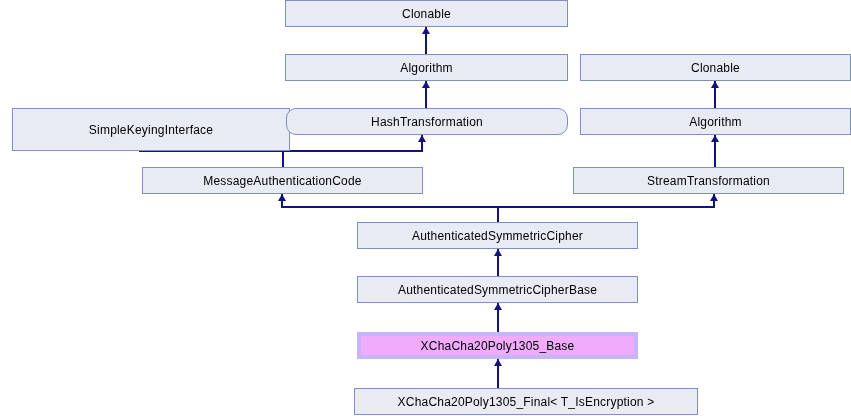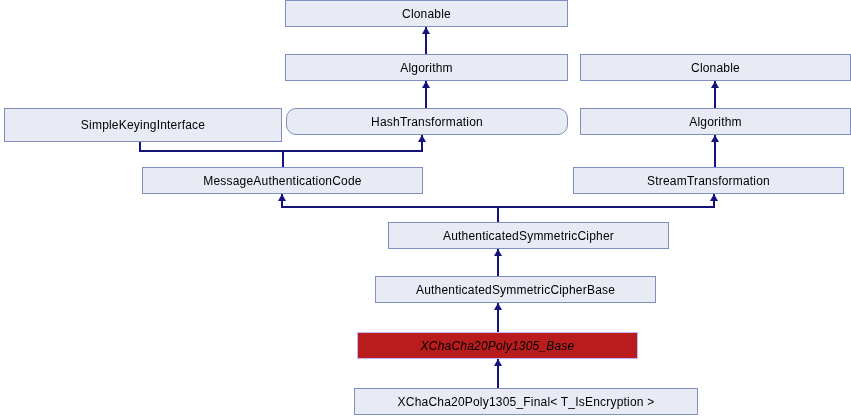--- a/index.html
+++ b/index.html
@@ -23,23 +23,22 @@
     display: flex;
     align-items: center;
     justify-content: center;
     font-size: 12px;
     color: #000000;
     letter-spacing: 0.2px;
     white-space: nowrap;
     line-height: 1;
   }
   .node.current {
-    background: #b91c1c;
-    border: 1px solid #c4b5fd;
-    font-style: italic;
+    background: #f0abfc;
+    border: 4px solid #c4b5fd;
   }
   .node .node-label {
     display: block;
     padding: 0 6px;
     text-align: left;
   }
   
   .vline {
     position: absolute;
     width: 2px;
@@ -104,45 +103,45 @@
   </div>
 
   <div class="node" style="left:285px; top:54px; width:283px; height:27px;">
     <span class="node-label">Algorithm</span>
   </div>
 
   <div class="node" style="left:580px; top:54px; width:271px; height:27px;">
     <span class="node-label">Clonable</span>
   </div>
 
-  <div class="node" style="left:4px; top:108px; width:278px; height:34px;">
+  <div class="node" style="left:12px; top:108px; width:278px; height:43px;">
     <span class="node-label">SimpleKeyingInterface</span>
   </div>
 
   <div class="node" style="left:286px; top:108px; width:282px; height:27px;border-radius:10px;">
     <span class="node-label">HashTransformation</span>
   </div>
 
   <div class="node" style="left:580px; top:108px; width:271px; height:27px;">
     <span class="node-label">Algorithm</span>
   </div>
 
   <div class="node" style="left:142px; top:167px; width:281px; height:27px;">
     <span class="node-label">MessageAuthenticationCode</span>
   </div>
 
   <div class="node" style="left:573px; top:167px; width:271px; height:27px;">
     <span class="node-label">StreamTransformation</span>
   </div>
 
-  <div class="node" style="left:357px; top:222px; width:281px; height:27px;margin-left:31px;">
+  <div class="node" style="left:357px; top:222px; width:281px; height:27px;">
     <span class="node-label">AuthenticatedSymmetricCipher</span>
   </div>
 
-  <div class="node" style="left:357px; top:276px; width:281px; height:27px;margin-left:18px;">
+  <div class="node" style="left:357px; top:276px; width:281px; height:27px;">
     <span class="node-label">AuthenticatedSymmetricCipherBase</span>
   </div>
 
   <div class="node current" style="left:357px; top:332px; width:281px; height:27px;">
     <span class="node-label">XChaCha20Poly1305_Base</span>
   </div>
 
   <div class="node" style="left:354px; top:388px; width:344px; height:27px;">
     <span class="node-label">XChaCha20Poly1305_Final&lt; T_IsEncryption &gt;</span>
   </div>

